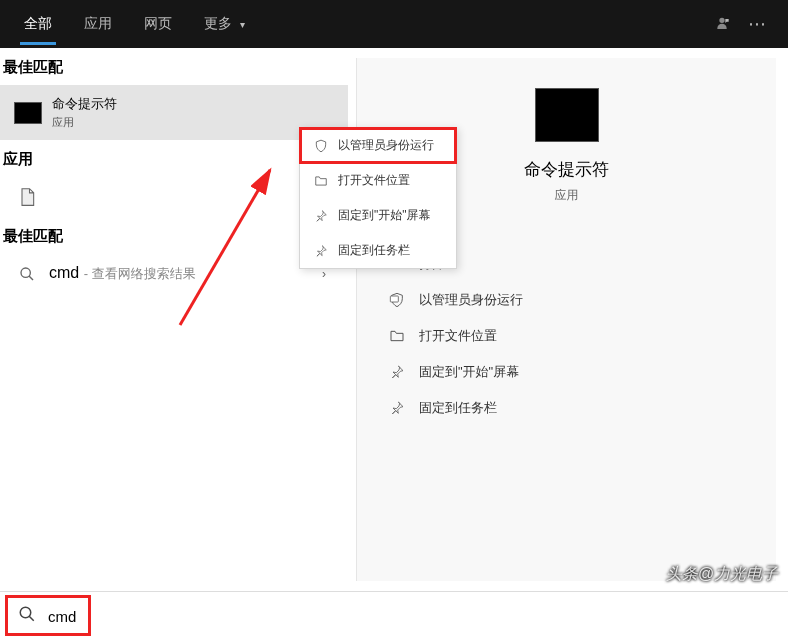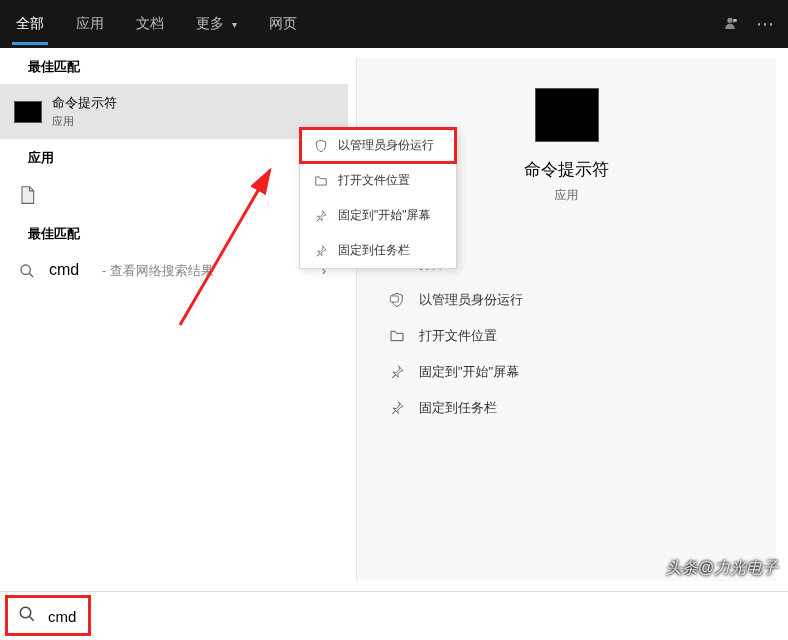--- a/index.html
+++ b/index.html
@@ -9,21 +9,21 @@
       height: 640px;
       background: #161616;
       overflow: hidden;
       position: relative;
     }
     .top-tabs {
       display: flex;
       align-items: center;
       height: 48px;
       background: #161616;
-      padding: 0 0;
+      padding: 0 8px;
       color: #bbb;
       font-size: 14px;
     }
     .tab {
       padding: 12px 16px;
       cursor: pointer;
       position: relative;
     }
     .tab.active { color: #fff; }
     .tab.active::after {
@@ -44,24 +44,24 @@
     .main {
       display: flex;
       height: 543px;
       background: #fff;
     }
     .left-panel {
       width: 348px;
       background: #fff;
     }
     .section-header {
-      font-size: 13px;
+      font-size: 15px;
       font-weight: 600;
       color: #000;
-      padding: 10px 28px 8px;
+      padding: 10px 3px 8px;
     }
     .result-row {
       display: flex;
       align-items: center;
       padding: 10px 14px;
       cursor: pointer;
       position: relative;
     }
     .result-row.selected {
       background: #e4e4e4;
@@ -78,21 +78,21 @@
       display: flex;
       flex-direction: column;
       font-size: 13px;
     }
     .result-title { color: #000; }
     .result-subtitle { font-size: 11px; color: #555; margin-top: 2px; }
     .file-icon {
       width: 20px; height: 20px; margin-right: 12px; flex-shrink: 0; margin-left: 3px;
     }
     .search-icon-sm { width: 16px; height: 16px; margin-right: 14px; margin-left: 5px; flex-shrink: 0; }
-    .gray-text { color: #888; font-size: 13px; margin-left: 18px; }
+    .gray-text { color: #888; font-size: 13px; }
     .chevron {
       margin-left: auto;
       font-size: 12px;
       color: #666;
       padding: 0 8px;
     }
     .right-panel {
       flex: 1;
       background: #f8f8f8;
       border-left: 1px solid #e5e5e5;
@@ -191,42 +191,41 @@
       outline: none;
       font-size: 15px;
       color: #000;
       flex: 1;
       font-family: inherit;
       background: transparent;
     }
     .watermark {
       position: absolute;
       right: 10px;
-      bottom: 61px;
+      bottom: 55px;
       font-size: 16px;
       font-style: italic;
       color: rgba(255,255,255,0.85);
       text-shadow: 0 0 3px #000, 0 0 3px #000;
       z-index: 20;
       pointer-events: none;
     }
     svg.icon { fill: #555; }
   </style>
 </head>
 <body>
 
 <div class="top-tabs">
   <div class="tab active">全部</div>
   <div class="tab">应用</div>
-  <div class="tab">文档</div>
+  <div class="tab">网页</div>
   <div class="tab">
     <span>更多</span>
     <span style="font-size:10px;margin-left:4px;">▾</span>
   </div>
-  <div class="tab">网页</div>
   <div class="top-right">
     <span>
       <svg class="feedback-icon" viewBox="0 0 24 24">
           <path fill="#bbb" d="M12 12a4 4 0 100-8 4 4 0 000 8zm-7 8a7 7 0 0114 0v1H5v-1z" opacity=".7"></path>
           <path fill="#bbb" d="M17 6h5v4h-3l-2 2V6z"></path>
         </svg>
     </span>
     <span style="color:#bbb;font-size:18px;letter-spacing:2px;">⋯</span>
   </div>
 </div>

